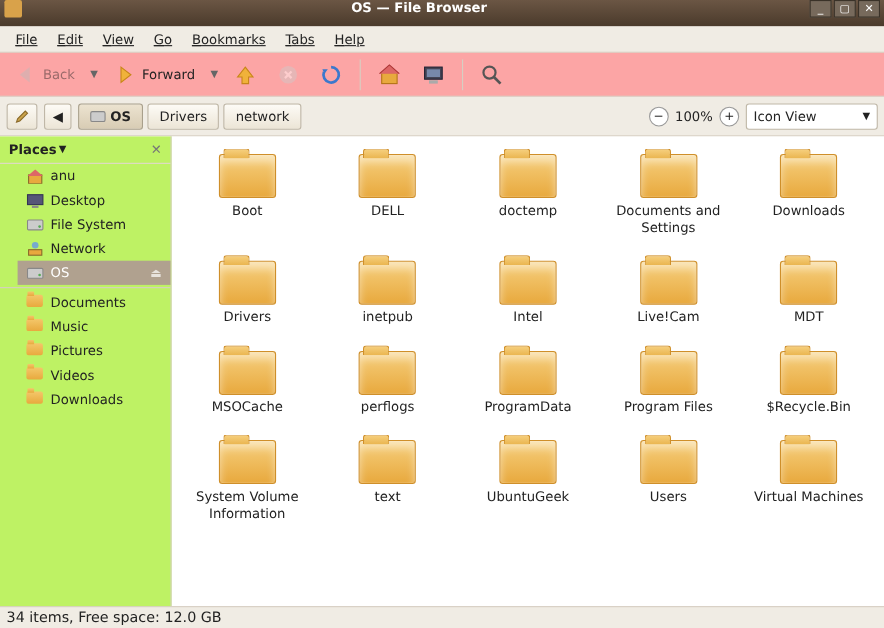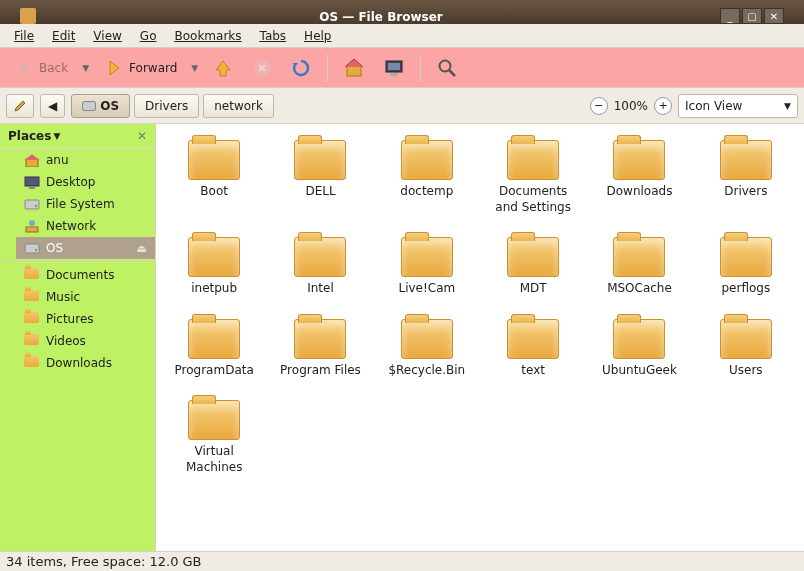--- a/index.html
+++ b/index.html
@@ -1,18 +1,18 @@
 <!DOCTYPE html>
 <html><head>
 <meta charset="utf-8">
 <style>
 * { box-sizing: border-box; margin: 0; padding: 0; }
 body { font-family: "DejaVu Sans", "Liberation Sans", sans-serif; font-size: 12px; background: #f0ece4; width: 804px; height: 571px; overflow: hidden; color: #222; }
 
-.titlebar { height: 24px; background: linear-gradient(#6b5644, #4a3a2b); display: flex; align-items: flex-end; color: #fff; padding: 0 20px; }
+.titlebar { height: 24px; background: linear-gradient(#6b5644, #4a3a2b); display: flex; align-items: flex-start; color: #fff; padding: 0 4px; }
 .titlebar .app-icon { width: 16px; height: 16px; background: #d9a24a; border-radius: 2px; margin-right: 6px; }
 .titlebar .title { flex: 1; text-align: center; font-weight: bold; }
 .win-btns { display: flex; gap: 2px; }
 .win-btn { width: 20px; height: 16px; background: #776a5c; border: 1px solid #3a3228; display: flex; align-items: center; justify-content: center; color: #fff; font-size: 10px; cursor: pointer; }
 
 .menubar { height: 24px; background: #f0ece4; border-bottom: 1px solid #d6cfc2; display: flex; align-items: center; padding: 0 6px; gap: 2px; text-decoration: underline; }
 .menuitem { padding: 3px 8px; cursor: pointer; }
 .menuitem .ul { text-decoration: underline; }
 
 .toolbar { height: 40px; background: #fca5a5; border-bottom: 1px solid #d6cfc2; display: flex; align-items: center; padding: 0 6px; gap: 4px; }
@@ -38,21 +38,21 @@
 .places-hdr .close-x { margin-left: auto; cursor: pointer; color: #777; font-weight: bold; }
 .place { display: flex; align-items: center; gap: 6px; padding: 4px 8px; cursor: pointer; margin-left: 16px; }
 .place.selected { background: #b0a18f; color: #fff; }
 .place .picon { width: 16px; height: 14px; flex-shrink: 0; }
 .place .eject { margin-left: auto; font-size: 11px; opacity: 0.7; }
 .divider { height: 1px; background: #d6cfc2; margin: 2px 0; }
 
 .folder-icon { display: inline-block; background: linear-gradient(#f4c76a,#e8a93e); border-radius: 2px; position: relative; }
 .folder-icon::before { content: ""; position: absolute; top: -3px; left: 1px; width: 40%; height: 4px; background: linear-gradient(#f4c76a,#e8a93e); border-radius: 1px 1px 0 0; }
 
-.icon-grid { flex: 1; overflow: auto; padding: 12px 8px; display: grid; grid-template-columns: repeat(6, 1fr); gap: 14px 6px; align-content: start; }
+.icon-grid { flex: 1; overflow: auto; padding: 12px 8px; display: grid; grid-template-columns: repeat(5, 1fr); gap: 14px 6px; align-content: start; }
 .file-item { display: flex; flex-direction: column; align-items: center; gap: 4px; padding: 4px; cursor: pointer; text-align: center; }
 .file-item .big-folder { width: 52px; height: 40px; background: linear-gradient(#f6cf7d,#e8a93e); border: 1px solid #cf8f2a; border-radius: 3px; position: relative; box-shadow: inset 0 6px 8px rgba(255,255,255,0.5); }
 .file-item .big-folder::before { content: ""; position: absolute; top: -6px; left: 3px; width: 22px; height: 8px; background: linear-gradient(#f6cf7d,#eab54f); border: 1px solid #cf8f2a; border-bottom: none; border-radius: 3px 3px 0 0; }
 .file-item .label { max-width: 130px; line-height: 1.3; word-wrap: break-word; }
 
 .statusbar { height: 20px; border-top: 1px solid #d6cfc2; background: #f0ece4; display: flex; align-items: center; padding: 0 6px; font-size: 13px; }
 
 svg { display: block; }
 </style>
 </head>
@@ -309,20 +309,24 @@
       <div class="file-item">
         <div class="big-folder"></div>
         <div class="label">Program Files</div>
       </div>
       <div class="file-item">
         <div class="big-folder"></div>
         <div class="label">$Recycle.Bin</div>
       </div>
       <div class="file-item">
         <div class="big-folder"></div>
+        <div class="label">System Volume Information</div>
+      </div>
+      <div class="file-item">
+        <div class="big-folder"></div>
         <div class="label">text</div>
       </div>
       <div class="file-item">
         <div class="big-folder"></div>
         <div class="label">UbuntuGeek</div>
       </div>
       <div class="file-item">
         <div class="big-folder"></div>
         <div class="label">Users</div>
       </div>

